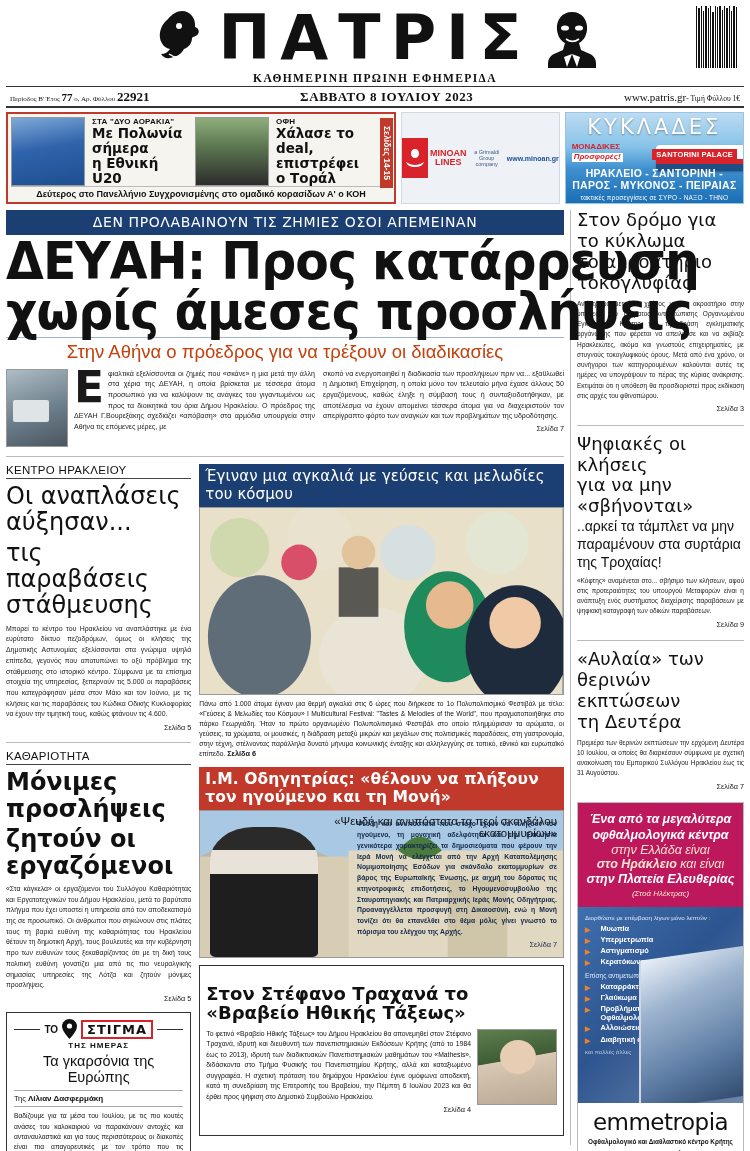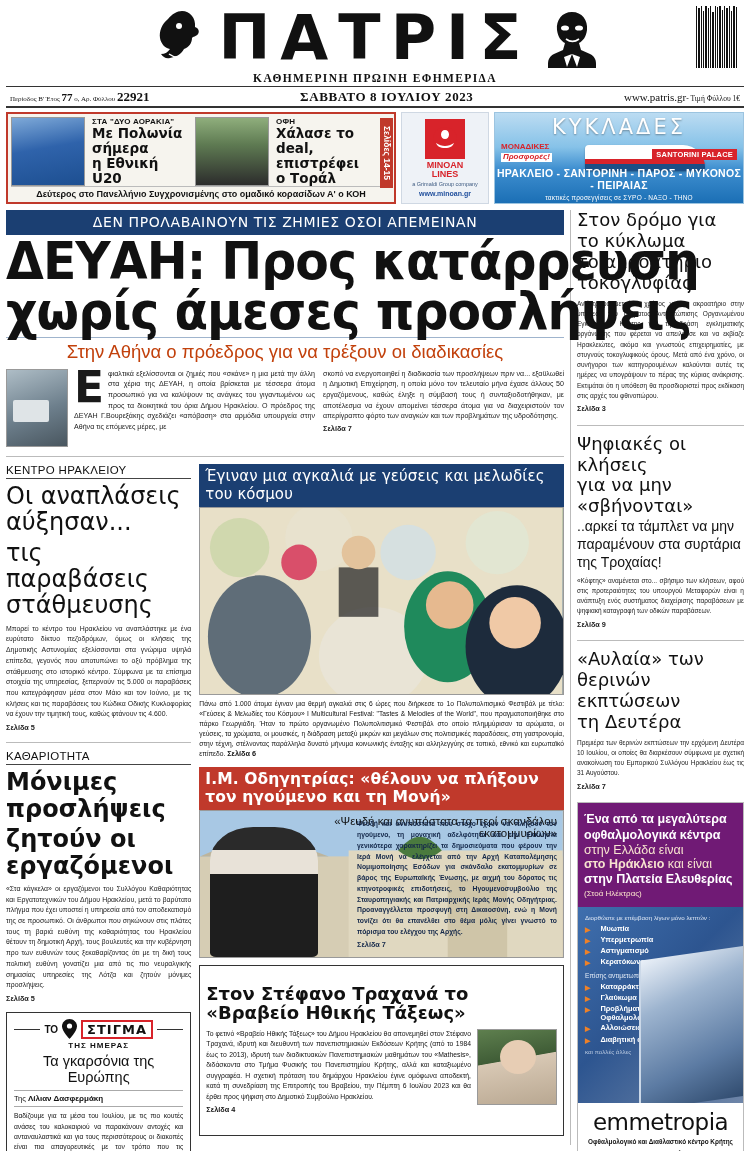--- a/index.html
+++ b/index.html
@@ -49,21 +49,21 @@
   .sp-photo.two { background:linear-gradient(180deg,#8fae7c 0%,#5e7a52 40%,#2c2c2c 100%); }
   .sp-txt { flex:1; padding-left:3px; }
   .sp-kicker { font-size:8px; font-weight:700; letter-spacing:.2px; }
   .sp-head { font-size:13.5px; font-weight:700; line-height:1.12; font-family:"DejaVu Sans",sans-serif; }
   .sp-foot { font-size:9px; font-weight:700; text-align:center; border-top:1px solid #bbb; padding-top:2px; }
   .sp-pages { position:absolute; right:1px; top:4px; width:13px; height:70px;
      background:#c0392b; color:#fff; font-size:8.5px; font-weight:700;
      writing-mode:vertical-rl; text-align:center; display:flex; align-items:center; justify-content:center;}
   .minoan {
     flex:0 0 88px; background:#eef2f7; border:1px solid #cfd8e3;
-    display:flex; flex-direction:column; align-items:center; justify-content:center; gap:2px;
+    display:flex; flex-direction:row; align-items:center; justify-content:center; gap:2px;
   }
   .minoan-logo { width:40px; height:40px; background:#d8232a; display:flex; align-items:center; justify-content:center; }
   .minoan-logo svg { display:block; }
   .minoan-name { font-size:9px; font-weight:700; color:#d8232a; line-height:1; text-align:center;}
   .minoan-sub { font-size:5.5px; color:#3d5a80; text-align:center; line-height:1.15;}
   .minoan-url { font-size:7px; font-weight:700; color:#1f4e9c; }
   .kyklades {
     flex:1; background:linear-gradient(180deg,#bcdcf2 0%,#86c2e8 38%,#3f8fd0 62%,#1b6fb5 100%);
     position:relative; overflow:hidden; border:1px solid #9cc4e0;
   }
@@ -104,21 +104,21 @@
     font-size:18.5px; color:#c2410c; text-align:center; font-weight:400;
   }
   .lead-body { display:flex; gap:6px; margin-top:6px; }
   .lead-photo { width:62px; height:78px; background:linear-gradient(160deg,#aebdc6,#6d7f8c 55%,#49565f);
      border:1px solid #999; position:relative; overflow:hidden;}
   .lead-photo:after{content:"";position:absolute;left:6px;top:30px;width:36px;height:22px;background:#dfe4e7;border-radius:2px;}
   .lead-cols { flex:1; display:flex; gap:8px; }
   .lead-col { flex:1; font-size:7.1px; line-height:1.5; text-align:justify; color:#1a1a1a; }
   .dropcap { float:left; font-size:44px; line-height:.78; font-weight:700; padding:2px 4px 0 0; font-family:"DejaVu Sans",sans-serif;}
   .pageref { font-weight:700; font-size:7.3px; }
-  .pageref-r { display:block; font-weight:700; font-size:7.3px; margin-top:2px;}
+  .pageref-r { text-align:right; display:block; font-weight:400; font-size:7.3px; margin-top:2px;}
 
   
   .sec-kicker { font-size:11.5px; letter-spacing:.3px; border-bottom:1px solid #444; padding-bottom:2px; }
   .sec-head { font-size:24px; line-height:1.1; font-weight:400; margin-top:4px; font-family:"DejaVu Sans",sans-serif;}
   .sec-head.b { font-weight:700; }
   .body-txt { font-size:6.9px; line-height:1.55; text-align:justify; margin-top:5px; color:#1a1a1a;}
   .divider { border-top:1px solid #bbb; margin:9px 0 7px; }
 
   .stigma { border:1px solid #333; padding:6px 7px 7px; margin-top:8px; }
   .stigma-top { display:flex; align-items:center; justify-content:center; gap:4px; }
@@ -164,21 +164,21 @@
      background:linear-gradient(170deg,#5e7f4e 0%,#3f5c36 40%,#d8c8b4 41%,#b9a892 100%); position:relative; overflow:hidden;}
   .award-photo:after{content:"";position:absolute;left:22px;top:10px;width:36px;height:34px;border-radius:50%;background:#e7cdb4;}
 
   
   .r-head { font-size:18px; line-height:1.16; font-family:"DejaVu Sans",sans-serif; font-weight:400;}
   .r-sub { font-size:14px; line-height:1.2; margin-top:1px; }
   .r-txt { font-size:6.5px; line-height:1.58; text-align:justify; margin-top:5px; color:#1a1a1a;}
   .r-div { border-top:1px solid #bbb; margin:10px 0 8px; }
 
   .ad-emm { margin-top:10px; border:1px solid #bbb; }
-  .ad-orange { background:#701a75; color:#fff; text-align:left; padding:8px 6px 9px; }
+  .ad-orange { background:#be185d; color:#fff; text-align:center; padding:8px 6px 9px;font-style:italic; }
   .ad-o1 { font-size:12.5px; font-weight:700; line-height:1.28; }
   .ad-o2 { font-size:12.5px; color:#f7e3cf; font-weight:400; }
   .ad-o3 { font-size:8px; color:#fde5cd; margin-top:2px;}
   .ad-blue { background:linear-gradient(135deg,#3f6fae 0%,#2d5590 45%,#6f86a8 100%); color:#fff;
      padding:7px 7px 6px; position:relative; height:196px; overflow:hidden;}
   .ad-intro { font-size:6.2px; color:#dfe8f5; line-height:1.35; }
   .ad-li { font-size:7.4px; font-weight:700; color:#fff; display:flex; gap:10px; align-items:flex-start; margin-top:2px; line-height:1.2;}
   .ad-li span.tri { color:#ef8127; font-size:7px; line-height:1.3;}
   .ad-also { font-size:6.6px; color:#e4ecf7; margin-top:5px; line-height:1.3;}
   .ad-more { font-size:6.2px; color:#b9c9e0; margin-top:3px;}

